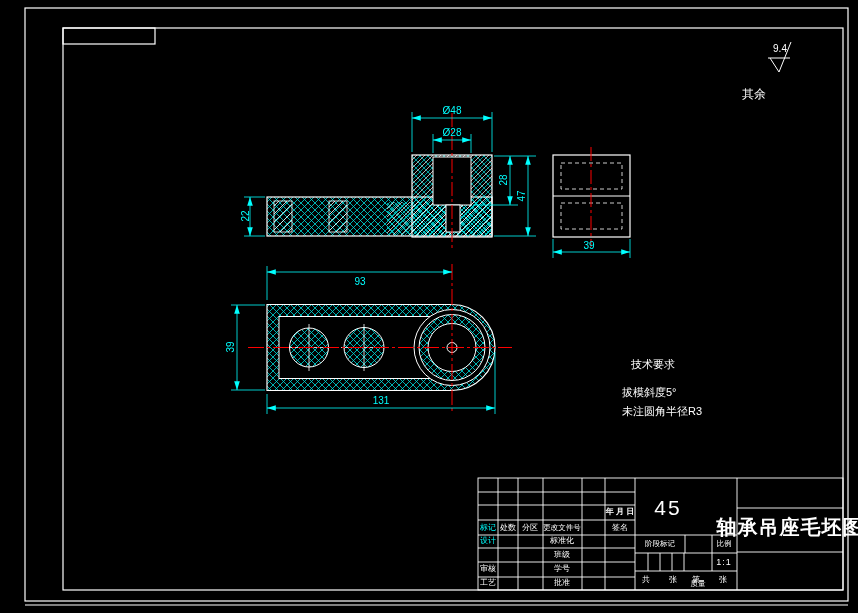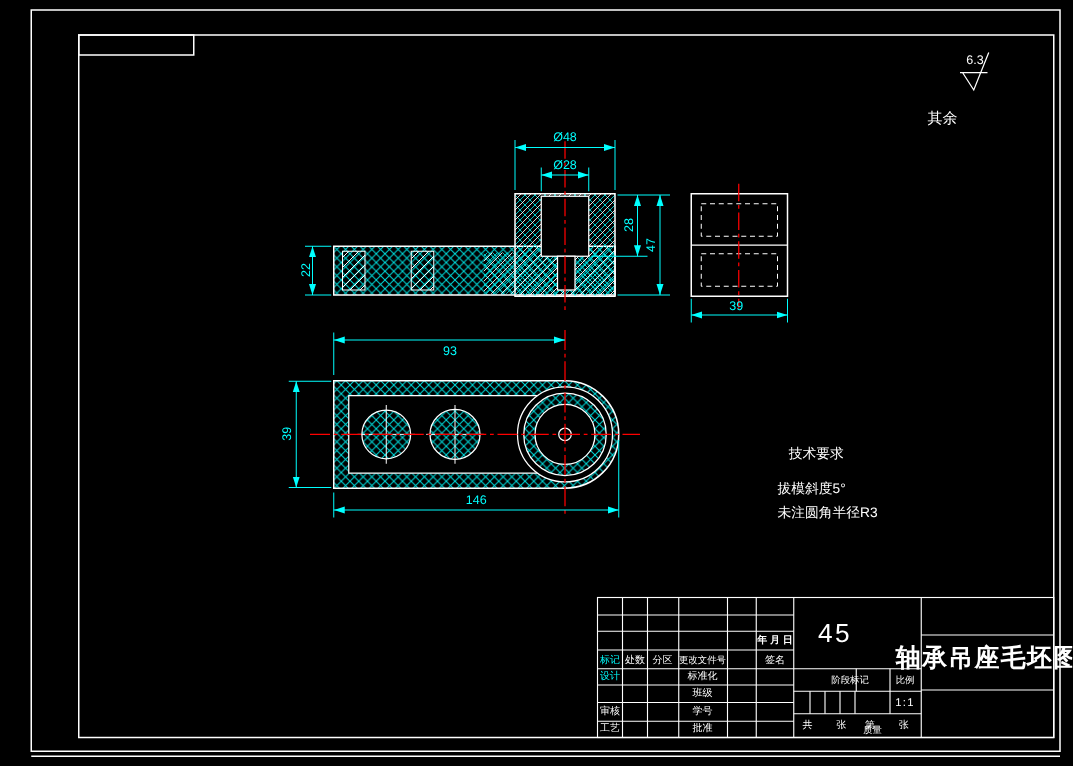--- a/index.html
+++ b/index.html
@@ -146,30 +146,30 @@
     <line x1="648" y1="553" x2="648" y2="571"></line>
     <line x1="660" y1="553" x2="660" y2="571"></line>
     <line x1="672" y1="553" x2="672" y2="571"></line>
     <line x1="684" y1="553" x2="684" y2="571"></line>
     <line x1="737" y1="508" x2="843" y2="508"></line>
     <line x1="737" y1="552" x2="843" y2="552"></line>
   </g>
 </svg>
 
 <div class="lbl f12" style="left:754px;top:58px;">其余</div>
-<div class="lbl" style="left:780px;top:49px;font-size:10px;">6.3</div>
+<div class="lbl" style="left:780px;top:49px;font-size:10px;">9.4</div>
 
 <div class="lbl dim" style="left:452px;top:111px;">Ø48</div>
 <div class="lbl dim" style="left:452px;top:133px;">Ø28</div>
 <div class="lbl dim rot" style="left:246px;top:216px;">22</div>
 <div class="lbl dim rot" style="left:504px;top:180px;">28</div>
 <div class="lbl dim rot" style="left:522px;top:196px;">47</div>
 <div class="lbl dim" style="left:589px;top:246px;">39</div>
 <div class="lbl dim" style="left:360px;top:282px;">93</div>
-<div class="lbl dim" style="left:381px;top:401px;">146</div>
+<div class="lbl dim" style="left:381px;top:401px;">131</div>
 <div class="lbl dim rot" style="left:231px;top:347px;">39</div>
 
 <div class="lbl f11" style="left:653px;top:364px;">技术要求</div>
 <div class="lbl f11" style="left:622px;top:392px;transform:translate(0,-50%);">拔模斜度5°</div>
 <div class="lbl f11" style="left:622px;top:411px;transform:translate(0,-50%);">未注圆角半径R3</div>
 
 <div class="lbl f8 c-cyan" style="left:488px;top:528px;">标记</div>
 <div class="lbl f8" style="left:508px;top:528px;">处数</div>
 <div class="lbl f8" style="left:530px;top:528px;">分区</div>
 <div class="lbl f7" style="left:562px;top:528px;">更改文件号</div>
@@ -178,21 +178,21 @@
 
 <div class="lbl f8 c-cyan" style="left:488px;top:541px;">设计</div>
 <div class="lbl f8" style="left:562px;top:541px;">标准化</div>
 <div class="lbl f8" style="left:562px;top:555px;">班级</div>
 <div class="lbl f8" style="left:488px;top:569px;">审核</div>
 <div class="lbl f8" style="left:562px;top:569px;">学号</div>
 <div class="lbl f8" style="left:488px;top:583px;">工艺</div>
 <div class="lbl f8" style="left:562px;top:583px;text-align:right;">批准</div>
 
 <div class="lbl material" style="left:668px;top:507px;">45</div>
-<div class="lbl f7" style="left:660px;top:544px;margin-left:20px;">阶段标记</div>
+<div class="lbl f7" style="left:660px;top:544px;">阶段标记</div>
 <div class="lbl f7" style="left:698px;top:544px;margin-top:40px;">质量</div>
 <div class="lbl f7" style="left:724px;top:544px;">比例</div>
 <div class="lbl scaleval" style="left:724px;top:562px;">1:1</div>
 <div class="lbl f8" style="left:646px;top:580px;">共</div>
 <div class="lbl f8" style="left:673px;top:580px;">张</div>
 <div class="lbl f8" style="left:696px;top:580px;">第</div>
 <div class="lbl f8" style="left:723px;top:580px;">张</div>
 
 <div class="lbl dwgname" style="left:790px;top:527px;">轴承吊座毛坯图</div>
 

